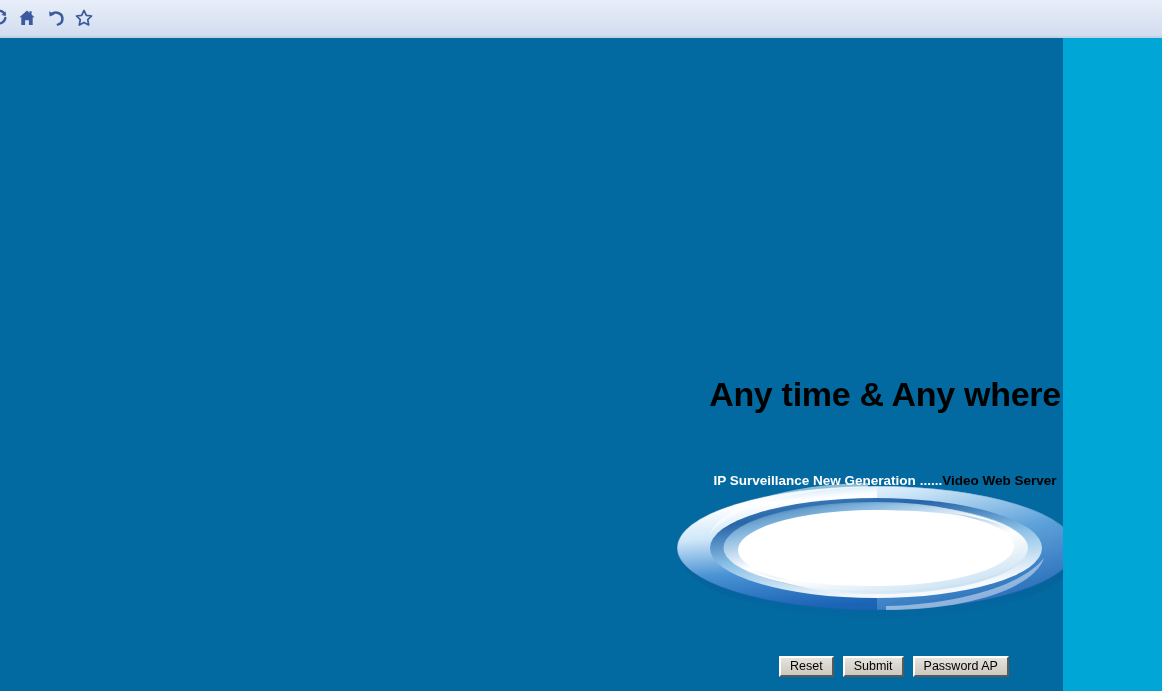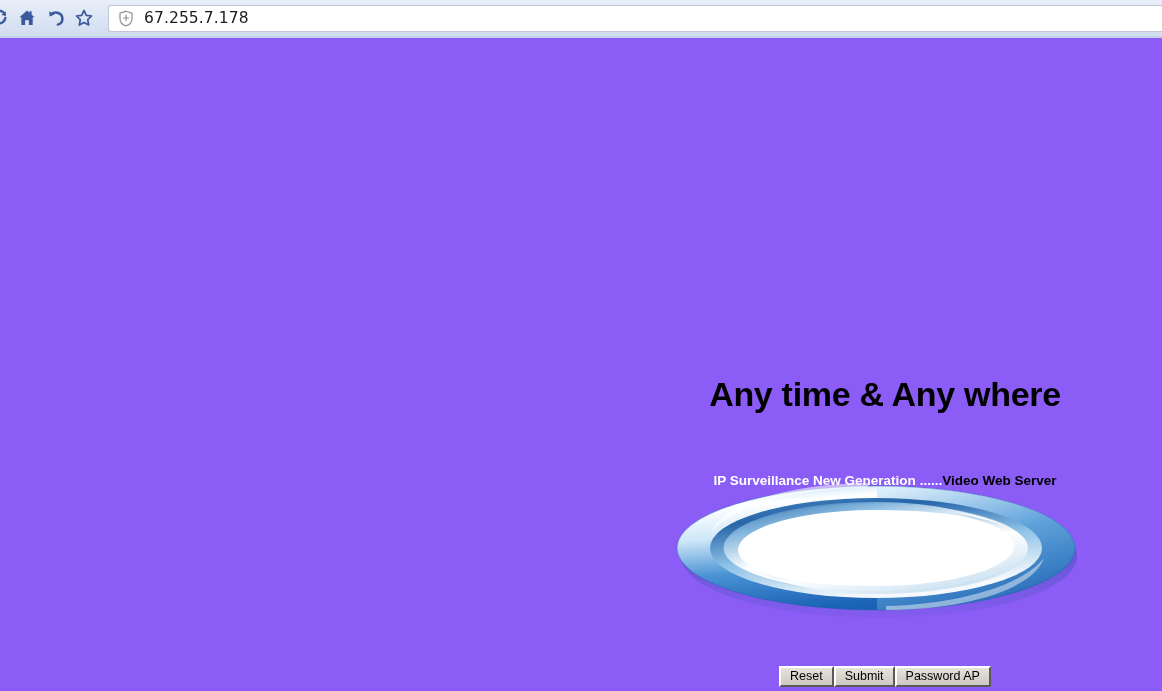--- a/index.html
+++ b/index.html
@@ -69,23 +69,23 @@
     font-size: 15.5px;
     color: #1c1c1c;
     letter-spacing: 0.1px;
     white-space: nowrap;
   }
 
   
   #page-body {
     position: absolute;
     left: 0; top: 38px;
-    width: 1162px;
+    width: 1063px;
     height: 653px;
-    background: #8b5cf6;
+    background: #0369a1;
     overflow: hidden;
   }
 
   #hero-title {
     position: absolute;
     left: 0; top: 336px;
     width: 1150px;
     text-align: center;
     font-family: "Liberation Sans", sans-serif;
     font-weight: bold;
@@ -166,21 +166,21 @@
     outline: none;
     color: #000;
   }
 
   
   #button-bar {
     position: absolute;
     left: 779px;
     top: 618px;
     display: flex;
-    margin-top: 10px;
+    gap: 9px;
   }
   .classic-button {
     font-family: "Liberation Sans", sans-serif;
     font-size: 12.5px;
     color: #000000;
     background: #d4d0c8;
     background: linear-gradient(to bottom, #e6e3dd 0%, #d9d5ce 50%, #cdc8c0 100%);
     border-top: 2px solid #ffffff;
     border-left: 2px solid #ffffff;
     border-right: 2px solid #5a5a5a;
@@ -217,29 +217,20 @@
       <path d="M3.2 3.2 L3.6 8.4 L8.6 6.5 Z" fill="#3b5a9e"></path>
     </svg>
   </div>
 
   <div class="nav-icon" id="bookmark-icon-wrap">
     <svg width="20" height="20" viewBox="0 0 20 20" aria-hidden="true">
       <path d="M10 2.4 L12.3 7.3 L17.6 8 L13.7 11.7 L14.7 17 L10 14.4 L5.3 17 L6.3 11.7 L2.4 8 L7.7 7.3 Z" fill="none" stroke="#3b5a9e" stroke-width="1.7" stroke-linejoin="round"></path>
     </svg>
   </div>
 
-  <div id="url-bar">
-    <div id="shield-icon-wrap">
-      <svg width="16" height="17" viewBox="0 0 16 17" aria-hidden="true">
-        <path d="M8 1.2 L14 3.3 L14 8.4 C14 12.1 11.4 14.8 8 15.8 C4.6 14.8 2 12.1 2 8.4 L2 3.3 Z" fill="none" stroke="#8d9099" stroke-width="1.2"></path>
-        <path d="M8 5.3 L8 10.6 M5.4 8 L10.6 8" stroke="#8d9099" stroke-width="1.2" stroke-linecap="round"></path>
-      </svg>
-    </div>
-    <span id="url-text">67.255.7.178</span>
-  </div>
 </div>
 <div id="chrome-bottom-edge"></div>
 
 <div id="page-body">
 
   <div id="hero-title">Any time &amp; Any where</div>
 
   <div id="hero-subtitle">
     <span id="subtitle-white">IP Surveillance New Generation</span><span id="subtitle-dots"> ......</span><span id="subtitle-black">Video Web Server</span>
   </div>

